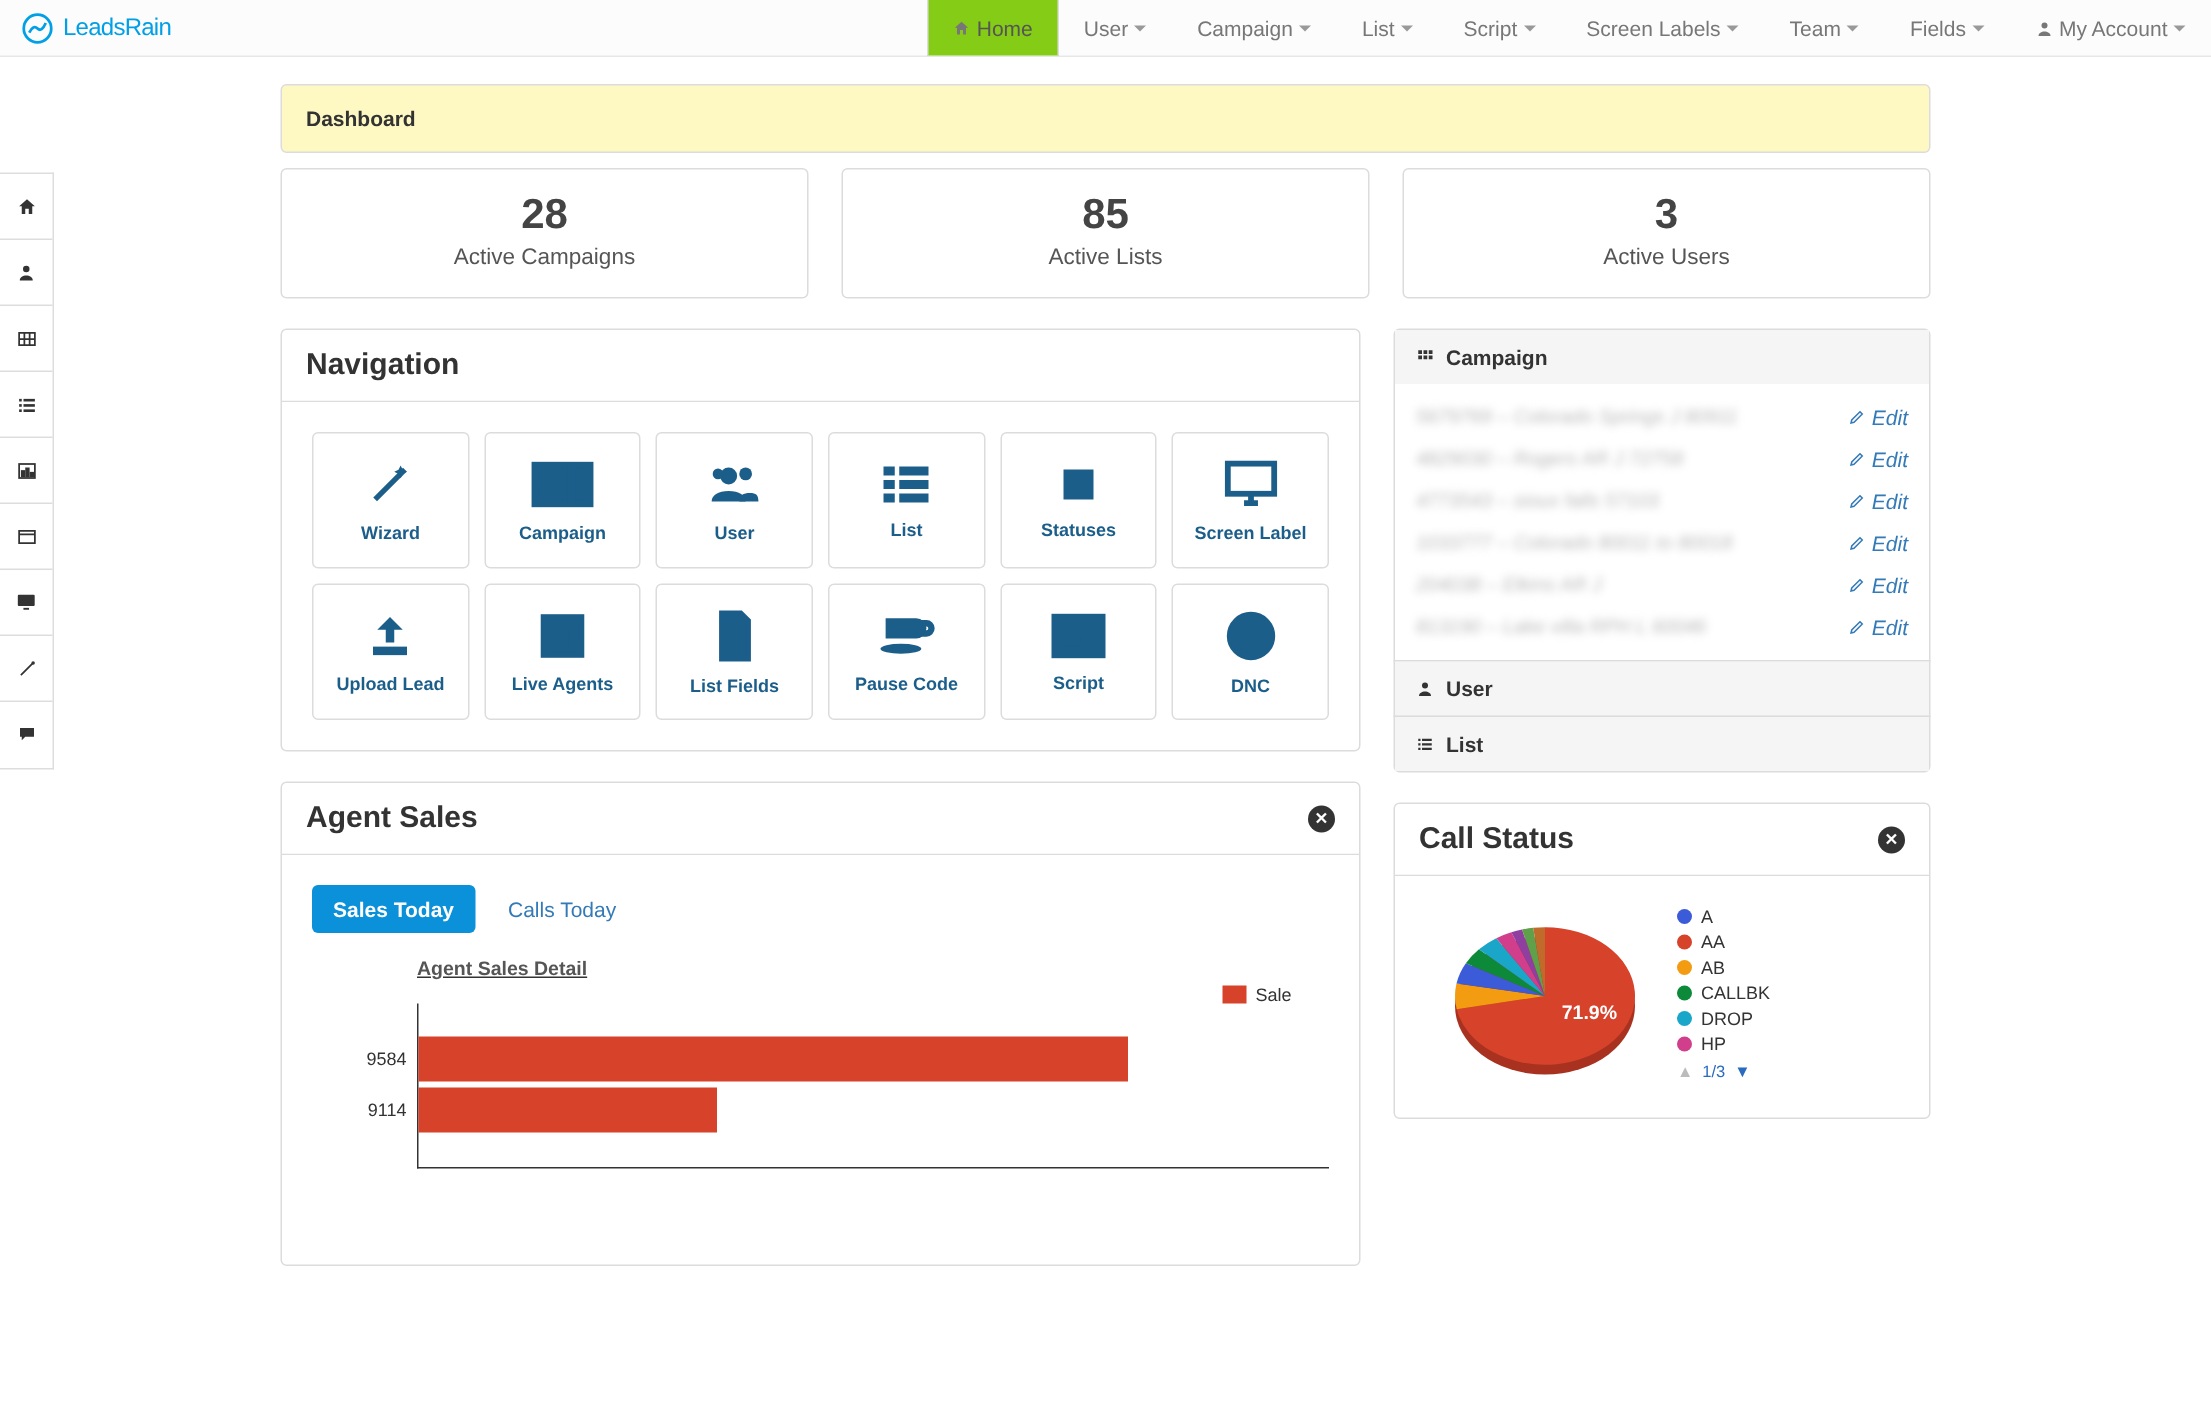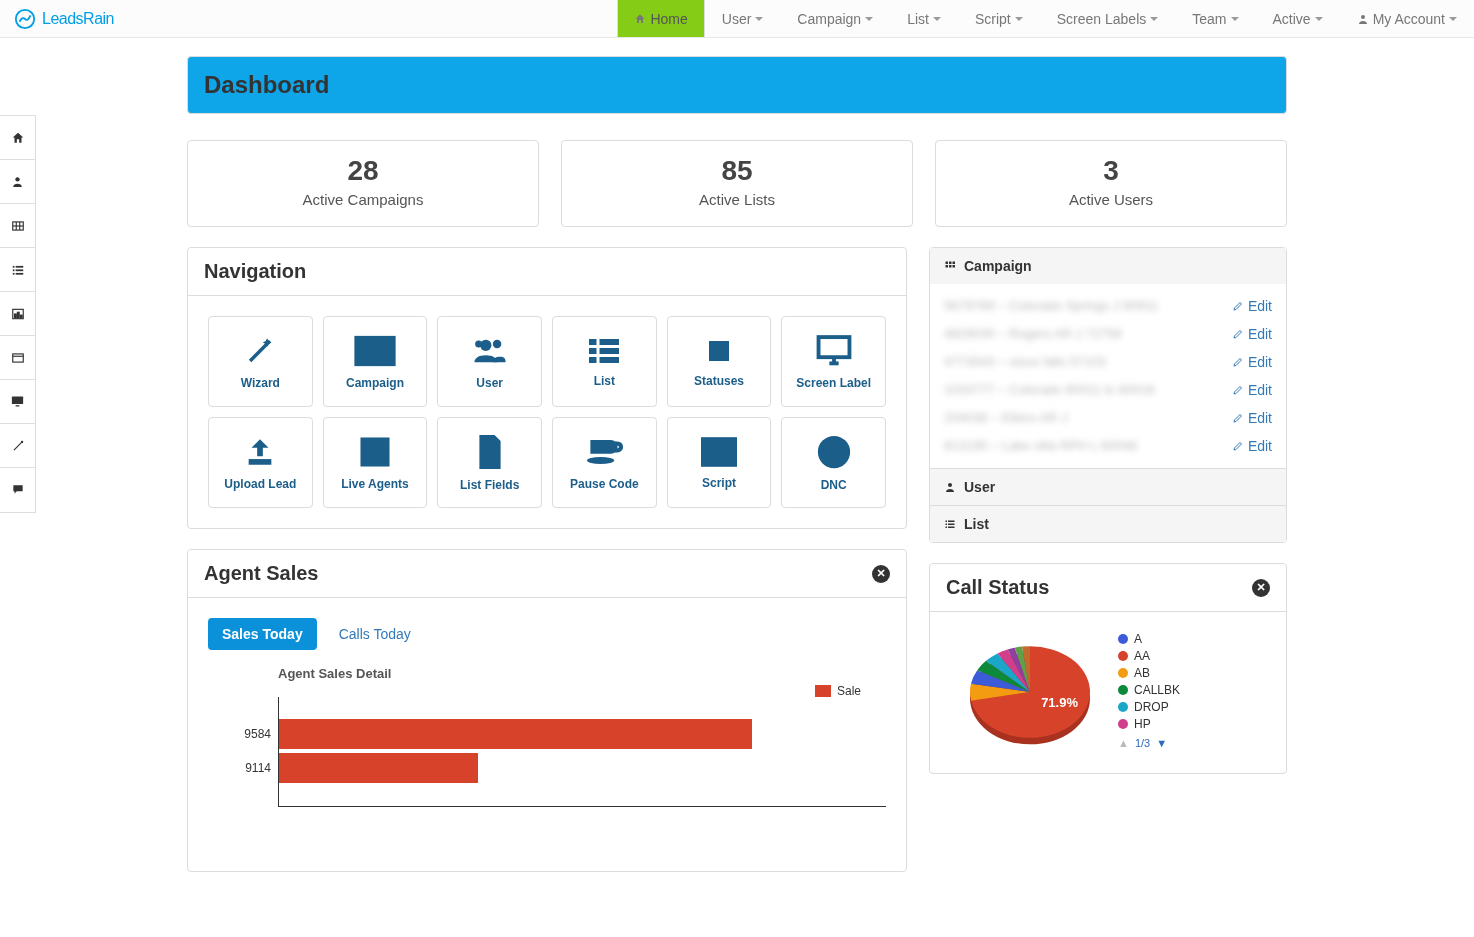--- a/index.html
+++ b/index.html
@@ -22,21 +22,21 @@
 .siderail { position: absolute; left: 0; top: 115px; width: 36px; border: 1px solid #ddd; border-left: none; }
 .siderail .sicon { width: 35px; height: 44px; border-bottom: 1px solid #ddd; display:flex; align-items:center; justify-content:center; color:#333; cursor:pointer;}
 .siderail .sicon:last-child { border-bottom:none; }
 
 .page { max-width: 1100px; margin: 0 auto; padding: 18px 0 40px; }
 
 .panel { border:1px solid #dcdcdc; border-radius:4px; background:#fff; }
 .panel-header { padding: 12px 16px; font-size: 20px; font-weight:700; color:#333; border-bottom:1px solid #dcdcdc; background:#f5f5f5; border-radius:4px 4px 0 0;}
 .panel-body { padding: 20px; }
 
-.dash-title { border:1px solid #dcdcdc; border-radius:4px; background:#0ea5e9; padding:14px 16px; font-size:24px; font-weight:700; margin-bottom:26px;}
+.dash-title { border:1px solid #dcdcdc; border-radius:4px; background:#fef9c3; padding:14px 16px; font-size:14px; font-weight:700; margin-bottom:10px;}
 
 .stats { display:flex; gap:22px; margin-bottom:20px; }
 .stat { flex:1; text-align:center; border:1px solid #dcdcdc; border-radius:4px; padding:14px 8px 18px; }
 .stat .num { font-size:28px; font-weight:700; color:#444; }
 .stat .lbl { font-size:15px; color:#555; margin-top:4px; }
 
 .twocol { display:flex; gap:22px; }
 .left { flex: 0 0 720px; }
 .right { flex: 1; }
 
@@ -45,21 +45,21 @@
 .tile { border:1px solid #dcdcdc; border-radius:4px; height:91px; display:flex; flex-direction:column; align-items:center; justify-content:center; gap:8px; cursor:pointer;}
 .tile svg, .tile .glyph { color:#1c5e8a; fill:#1c5e8a; }
 .tile .tlbl { font-size:12px; font-weight:600; color:#1c5e8a; }
 
 
 .acc-item { border:1px solid #dcdcdc; margin-top:-1px; }
 .acc-item:first-child { border-radius:4px 4px 0 0; margin-top:0;}
 .acc-item:last-child { border-radius:0 0 4px 4px; }
 .acc-head { padding:10px 14px; background:#f5f5f5; font-weight:700; display:flex; align-items:center; gap:8px; cursor:pointer;}
 .acc-body { padding: 8px 0; }
-.camp-row { display:flex; justify-content:space-between; align-items:flex-start; padding:6px 14px; }
+.camp-row { display:flex; justify-content:space-between; align-items:flex-start; padding:6px 14px;font-style:italic; }
 .camp-name { color:#b9b9b9; filter: blur(3px); user-select:none; font-size:13px;}
 .edit-link { color:#337ab7; font-size:14px; display:flex; align-items:center; gap:4px; cursor:pointer;}
 
 
 .panel-header.with-x { display:flex; justify-content:space-between; align-items:center; background:#fff;}
 .close-x { width:18px;height:18px;border-radius:50%;background:#333;color:#fff;display:flex;align-items:center;justify-content:center;font-size:11px;cursor:pointer;}
 .tabpills { display:flex; gap:8px; margin-bottom:16px;}
 .pill { padding:8px 14px; border-radius:4px; color:#337ab7; cursor:pointer; font-size:14px;}
 .pill.active { background:#0b90da; color:#fff; font-weight:600;}
 
@@ -125,21 +125,21 @@
       </li>
       <li>
         <span>Screen Labels</span> 
         <span class="caret"></span>
       </li>
       <li>
         <span>Team</span> 
         <span class="caret"></span>
       </li>
       <li>
-        <span>Active</span> 
+        <span>Fields</span> 
         <span class="caret"></span>
       </li>
       <li>
         <svg width="12" height="12" viewBox="0 0 24 24" fill="#777">
           <circle cx="12" cy="8" r="4"></circle>
           <path d="M4 22c0-4 4-6 8-6s8 2 8 6z"></path>
         </svg> 
         <span>My Account</span> 
         <span class="caret"></span>
       </li>
@@ -339,21 +339,21 @@
       <div class="panel mt20">
         <div class="panel-header with-x">
           <span>Agent Sales</span>
           <span class="close-x">✕</span>
         </div>
         <div class="panel-body">
           <div class="tabpills">
             <div class="pill active">Sales Today</div>
             <div class="pill">Calls Today</div>
           </div>
-          <div style="position:relative;">
+          <div style="position:relative;text-decoration:underline;">
             <div class="bar-title">Agent Sales Detail</div>
             <div class="legend-box">
                 <span class="legend-sw"></span>
                 <span>Sale</span>
               </div>
             <div class="bar-chart">
               <div class="bar-axis" id="bar-axis">
                   <div class="bar-row" style="top: 20px;">
                     <span class="ylabel">9584</span>
                     <div class="bar" style="width:78%"></div>

